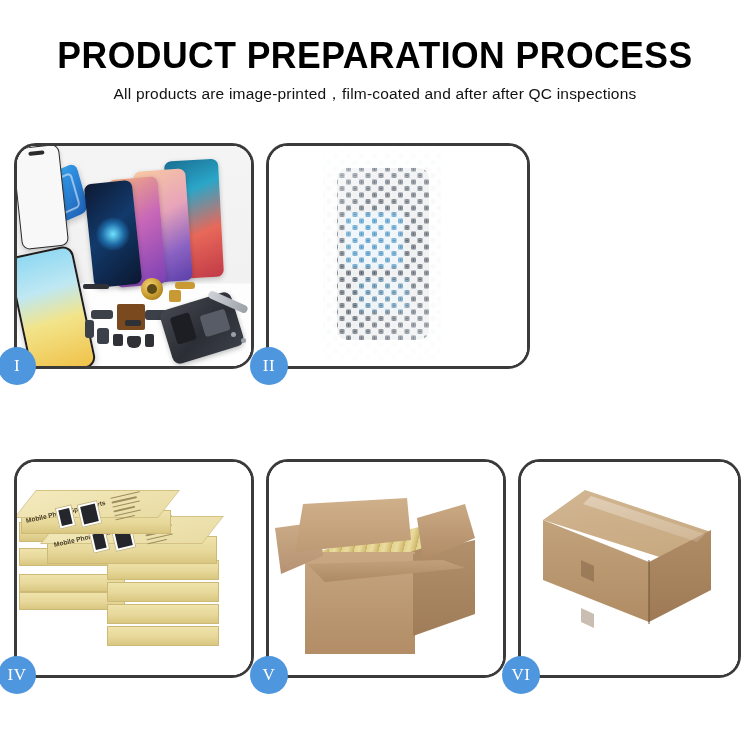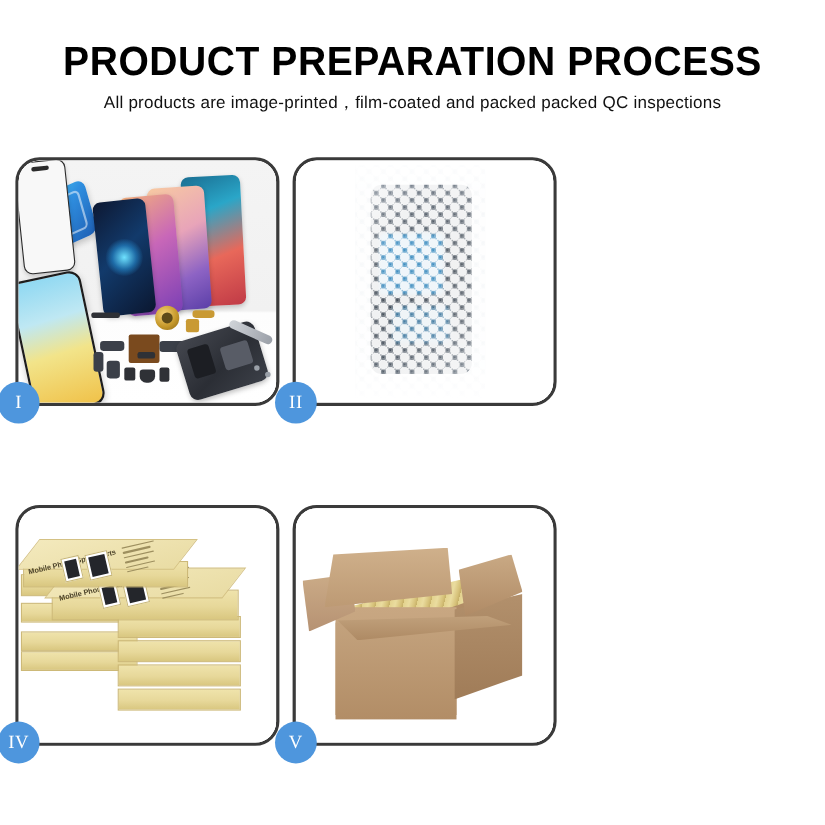--- a/index.html
+++ b/index.html
@@ -31,21 +31,21 @@
     border:3.5px solid #3a3a3a;
     border-radius:22px;
     background:#ffffff;
     overflow:visible;
   }
   .panel-inner{
     position:absolute;inset:0;border-radius:19px;overflow:hidden;background:#fff;
   }
   
   .p1{left:14px;top:143px;width:234px;height:220px;}
-  .p2{left:266px;top:143px;width:234px;height:220px;}
+  .p2{left:266px;top:143px;width:234px;height:220px;padding-left:24px;}
   .p3{left:518px;top:143px;width:217px;height:220px;}
   .p4{left:14px;top:459px;width:234px;height:213px;}
   .p5{left:266px;top:459px;width:234px;height:213px;}
   .p6{left:518px;top:459px;width:217px;height:213px;}
 
   .badge{
     position:absolute;left:-19px;bottom:-19px;
     width:38px;height:38px;border-radius:50%;
     background:#4e96dd;
     color:#ffffff;
@@ -272,21 +272,21 @@
   .c6-seamB{position:absolute;left:60px;top:146px;width:13px;height:20px;background:rgba(120,92,60,.40);
     clip-path:polygon(0 0,13px 6px,13px 20px,0 14px);}
   .c6-edge{position:absolute;left:127px;top:98px;width:2px;height:64px;background:rgba(110,84,54,.5);}
 </style>
 </head>
 <body>
 
 <div class="page">
 
   <div class="title">PRODUCT PREPARATION PROCESS</div>
-  <div class="subtitle">All products are image-printed，film-coated and packed packed QC inspections</div>
+  <div class="subtitle">All products are image-printed，film-coated and after after QC inspections</div>
 
   <div class="grid">
 
     <div class="panel p1">
       <div class="panel-inner">
         <div class="ph1-bg"></div>
         <div class="blue-frame"></div>
         <div class="scr scr-e"></div>
         <div class="scr scr-d"></div>
         <div class="scr scr-c"></div>
@@ -390,15 +390,28 @@
         <div class="c5-front"></div>
         <div class="c5-side"></div>
         <div class="c5-flapFront"></div>
         <div class="c5-flapL"></div>
         <div class="c5-flapTop"></div>
         <div class="c5-flapR"></div>
       </div>
       <div class="badge">V</div>
     </div>
 
+    <div class="panel p6">
+      <div class="panel-inner">
+        <div class="b6-bg"></div>
+        <div class="c6-top"></div>
+        <div class="c6-left"></div>
+        <div class="c6-right"></div>
+        <div class="c6-tape"></div>
+        <div class="c6-seamA"></div>
+        <div class="c6-seamB"></div>
+        <div class="c6-edge"></div>
+      </div>
+      <div class="badge">VI</div>
+    </div>
 
   </div>
 </div>
 
 </body></html>

